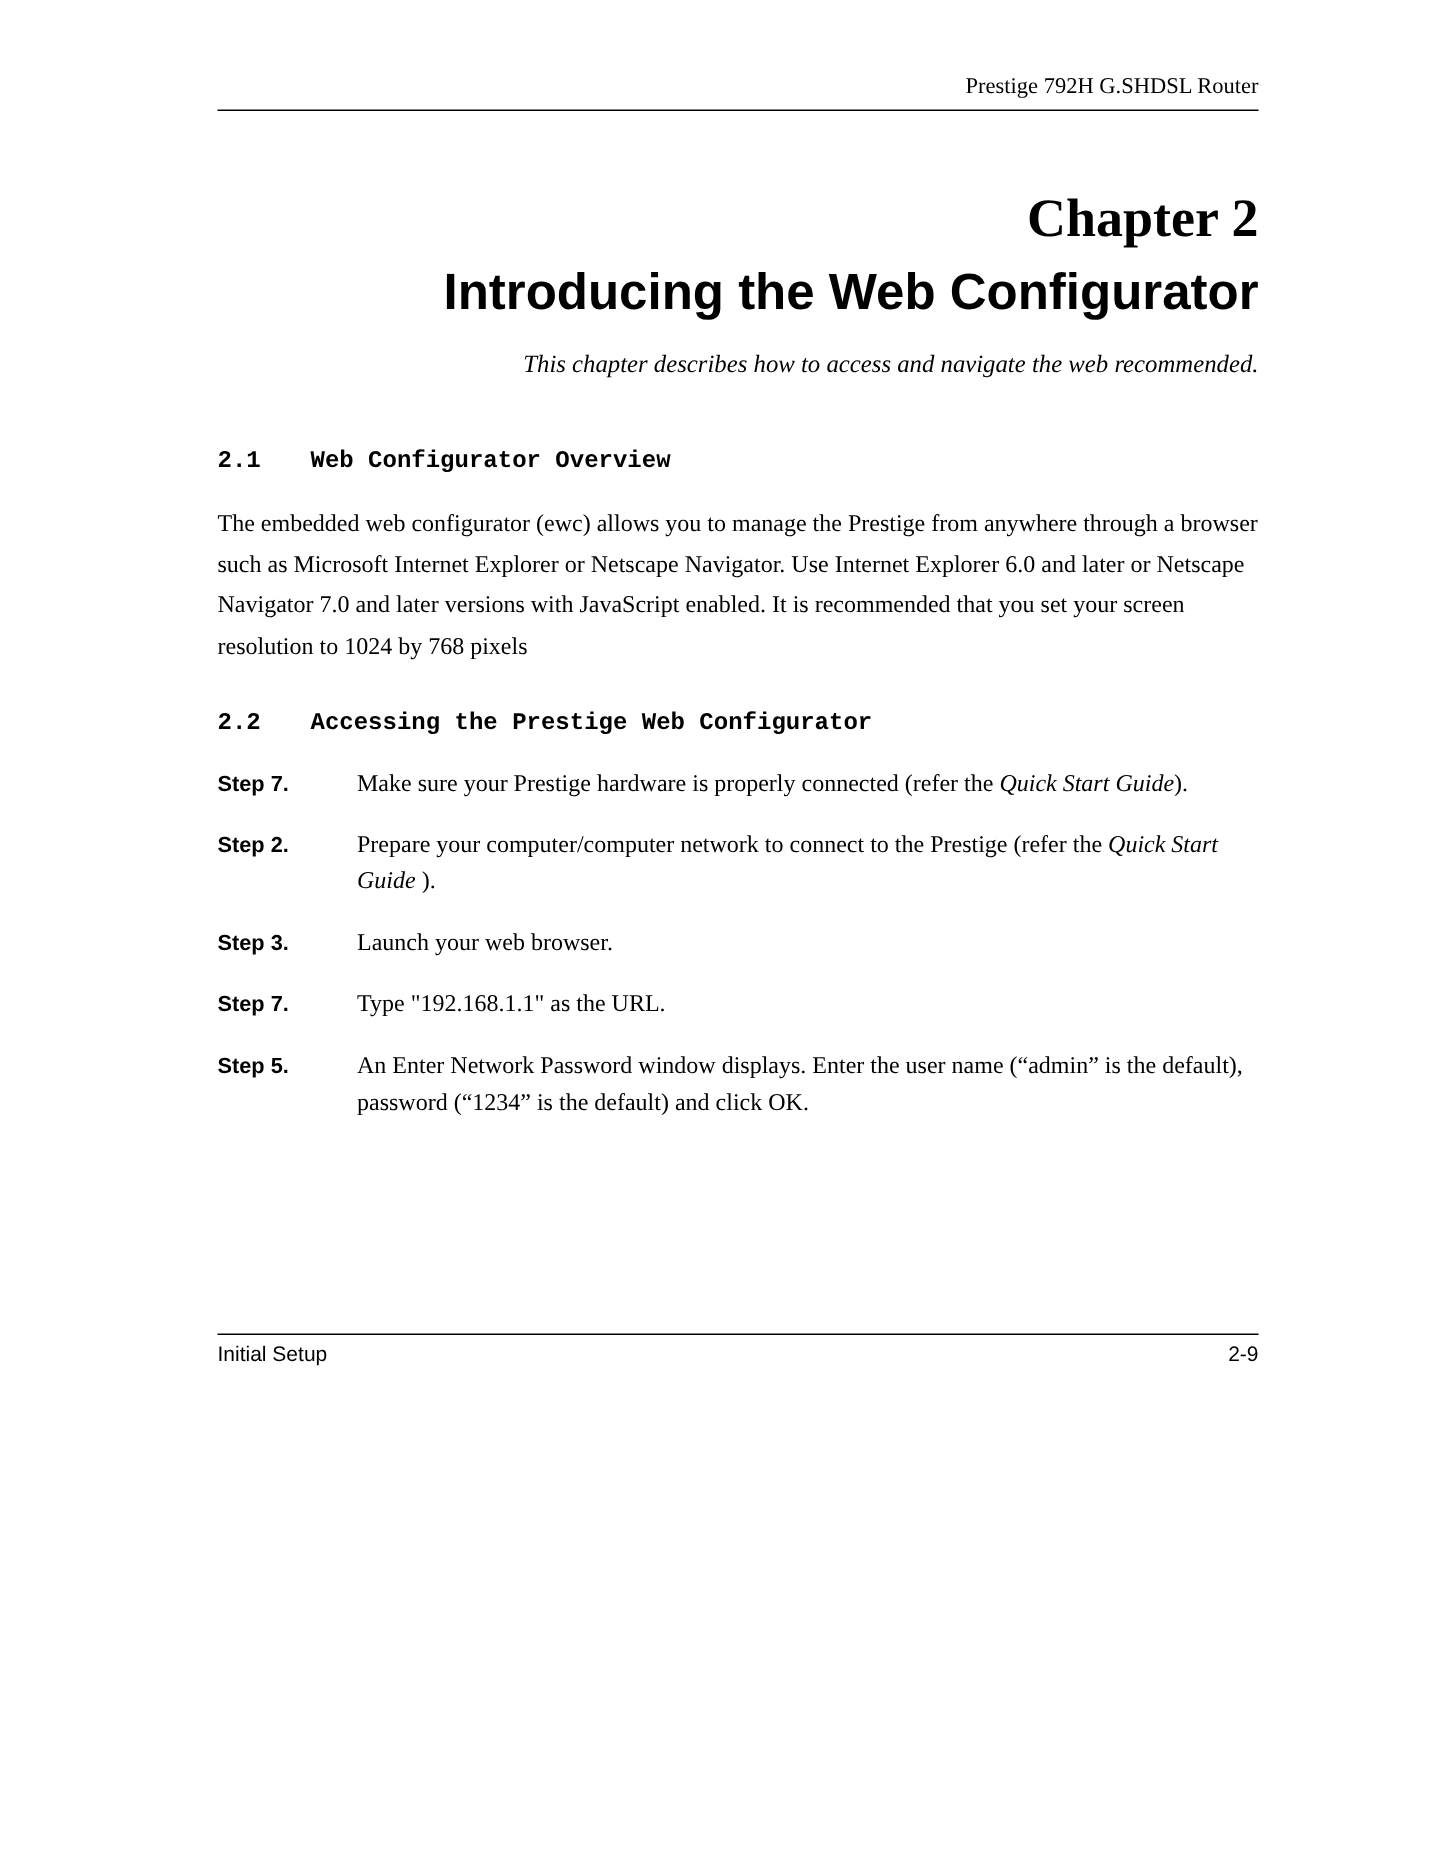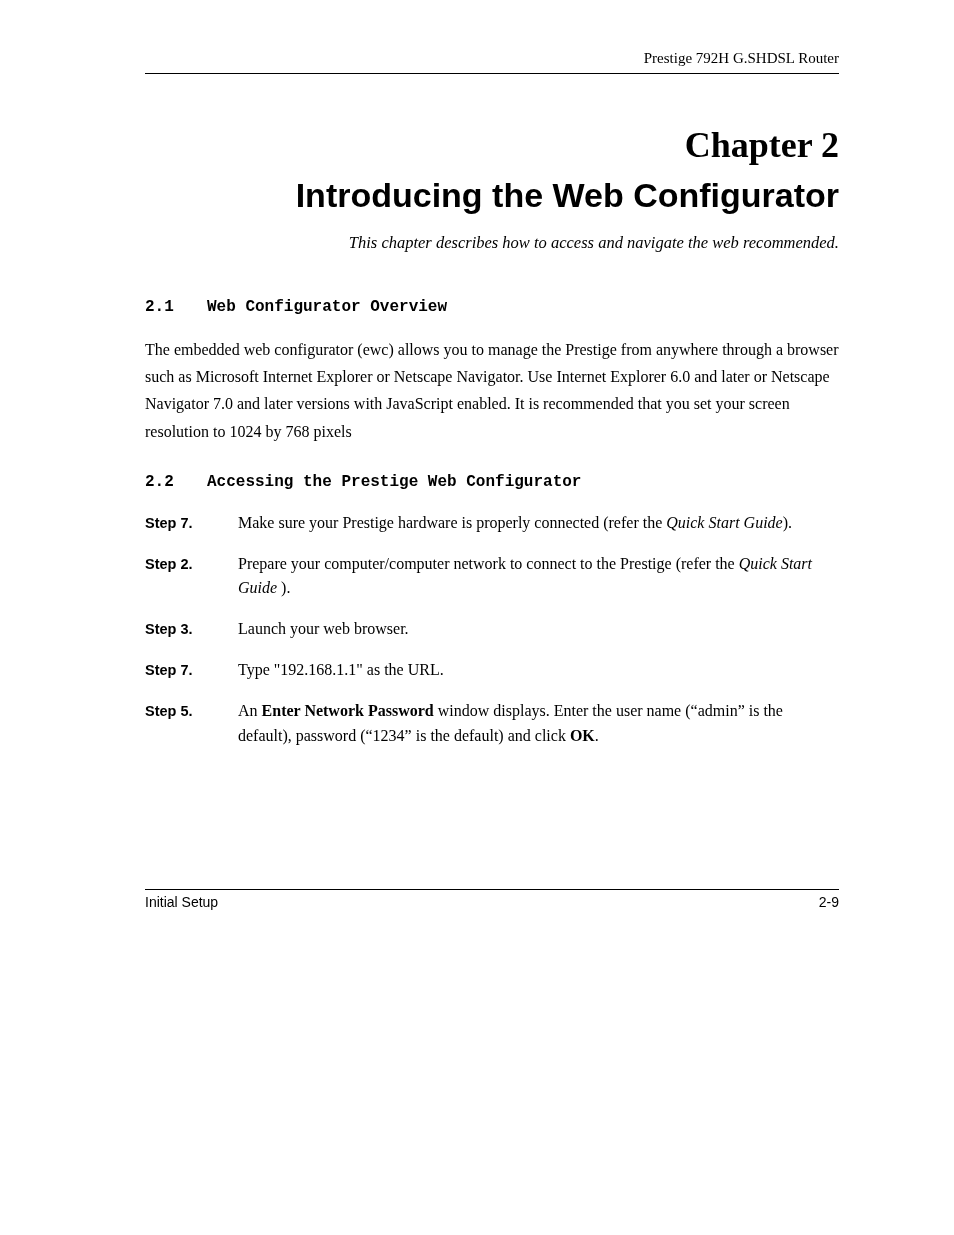--- a/index.html
+++ b/index.html
@@ -85,21 +85,21 @@
       min-width: 93px;
     }
     .step-text {
       font-family: 'Times New Roman', Times, serif;
       flex: 1;
     }
     .italic {
       font-style: italic;
     }
     .bold {
-      font-weight: bold;
+      font-weight: normal;
     }
     .footer {
       position: absolute;
       bottom: 325px;
       left: 145px;
       right: 115px;
     }
     .footer-rule {
       border: none;
       border-top: 1px solid #000;

